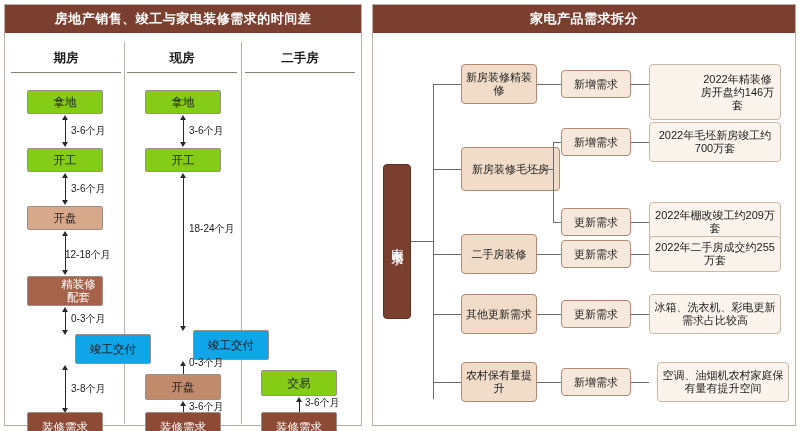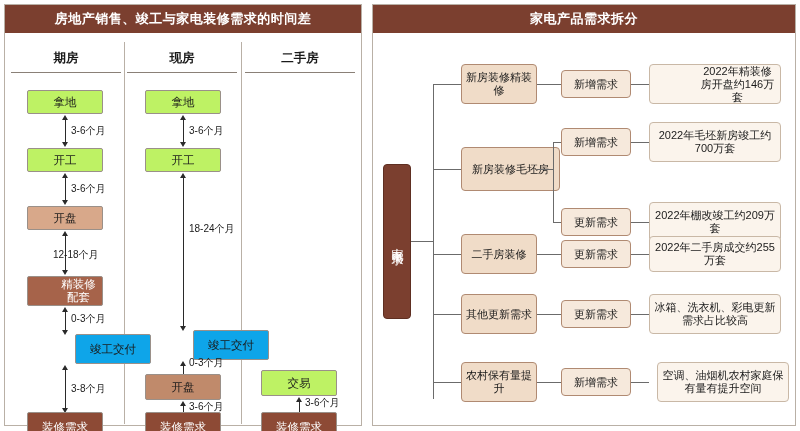--- a/index.html
+++ b/index.html
@@ -79,21 +79,21 @@
     border-radius: 2px;
     font-size: 11.5px;
     line-height: 13px;
     color: #1a1a1a;
     display: flex;
     align-items: center;
     justify-content: center;
     text-align: center;
     padding: 1px 2px;
   }
-  .n1 { background: #bef264; }        
+  .n1 { background: #84cc16; }        
   .n2 { background: #0ea5e9; margin-left: 48px; }
   .n3 { background: #d8a88a; }
   .n4 { background: #c08a6b; }
   .n5 { background: #a6634a; color:#ffffff;padding-left:29px; }
   .n6 { background: #8d4a35; color:#ffffff; }
 
   
   .arrow-v {
     position: absolute;
     width: 1px;
@@ -180,21 +180,21 @@
       <div class="node n1" style="left:22px; top:56px;  width:76px; height:24px;">拿地</div>
       <div class="arrow-v" style="left:60px; top:86px; height:22px;"></div>
       <div class="gap-label" style="left:66px; top:90px;">3-6个月</div>
 
       <div class="node n1" style="left:22px; top:114px; width:76px; height:24px;">开工</div>
       <div class="arrow-v" style="left:60px; top:144px; height:22px;"></div>
       <div class="gap-label" style="left:66px; top:148px;">3-6个月</div>
 
       <div class="node n3" style="left:22px; top:172px; width:76px; height:24px;">开盘</div>
       <div class="arrow-v" style="left:60px; top:202px; height:34px;"></div>
-      <div class="gap-label" style="left:48px; top:214px;">12-18个月</div>
+      <div class="gap-label" style="left:60px; top:214px;">12-18个月</div>
 
       <div class="node n5" style="left:22px; top:242px; width:76px; height:30px;">精装修配套</div>
       <div class="arrow-v" style="left:60px; top:278px; height:18px;"></div>
       <div class="gap-label" style="left:66px; top:278px;">0-3个月</div>
 
       <div class="node n2" style="left:22px; top:300px; width:76px; height:30px;">竣工交付</div>
       <div class="arrow-v" style="left:60px; top:336px; height:38px;"></div>
       <div class="gap-label" style="left:66px; top:348px;">3-8个月</div>
 
       <div class="node n6" style="left:22px; top:378px; width:76px; height:30px;">装修需求</div>
@@ -242,21 +242,21 @@
 
       <div class="rnode r-l1" style="left:88px; top:30px;  width:76px; height:40px;">新房装修精装修</div>
       <div class="rnode r-l1" style="left:88px; top:113px; width:99px; height:44px;">新房装修毛坯房</div>
       <div class="rnode r-l1" style="left:88px; top:200px; width:76px; height:40px;">二手房装修</div>
       <div class="rnode r-l1" style="left:88px; top:260px; width:76px; height:40px;">其他更新需求</div>
       <div class="rnode r-l1" style="left:88px; top:328px; width:76px; height:40px;">农村保有量提升</div>
 
       <div class="wire wire-h" style="left:164px; top:50px; width:24px;"></div>
       <div class="rnode r-l2" style="left:188px; top:36px; width:70px; height:28px;">新增需求</div>
       <div class="wire wire-h" style="left:258px; top:50px; width:18px;"></div>
-      <div class="rnode r-l3" style="left:276px; top:30px; width:132px; height:40px;padding-left:48px;">2022年精装修房开盘约146万套</div>
+      <div class="rnode r-l3" style="left:276px; top:30px; width:132px; height:56px;padding-left:48px;">2022年精装修房开盘约146万套</div>
 
       <div class="wire wire-h" style="left:164px; top:135px; width:16px;"></div>
       <div class="wire wire-v" style="left:180px; top:108px; height:80px;"></div>
       <div class="wire wire-h" style="left:180px; top:108px; width:8px;"></div>
       <div class="wire wire-h" style="left:180px; top:188px; width:8px;"></div>
 
       <div class="rnode r-l2" style="left:188px; top:94px; width:70px; height:28px;">新增需求</div>
       <div class="wire wire-h" style="left:258px; top:108px; width:18px;"></div>
       <div class="rnode r-l3" style="left:276px; top:88px; width:132px; height:40px;">2022年毛坯新房竣工约700万套</div>
 

